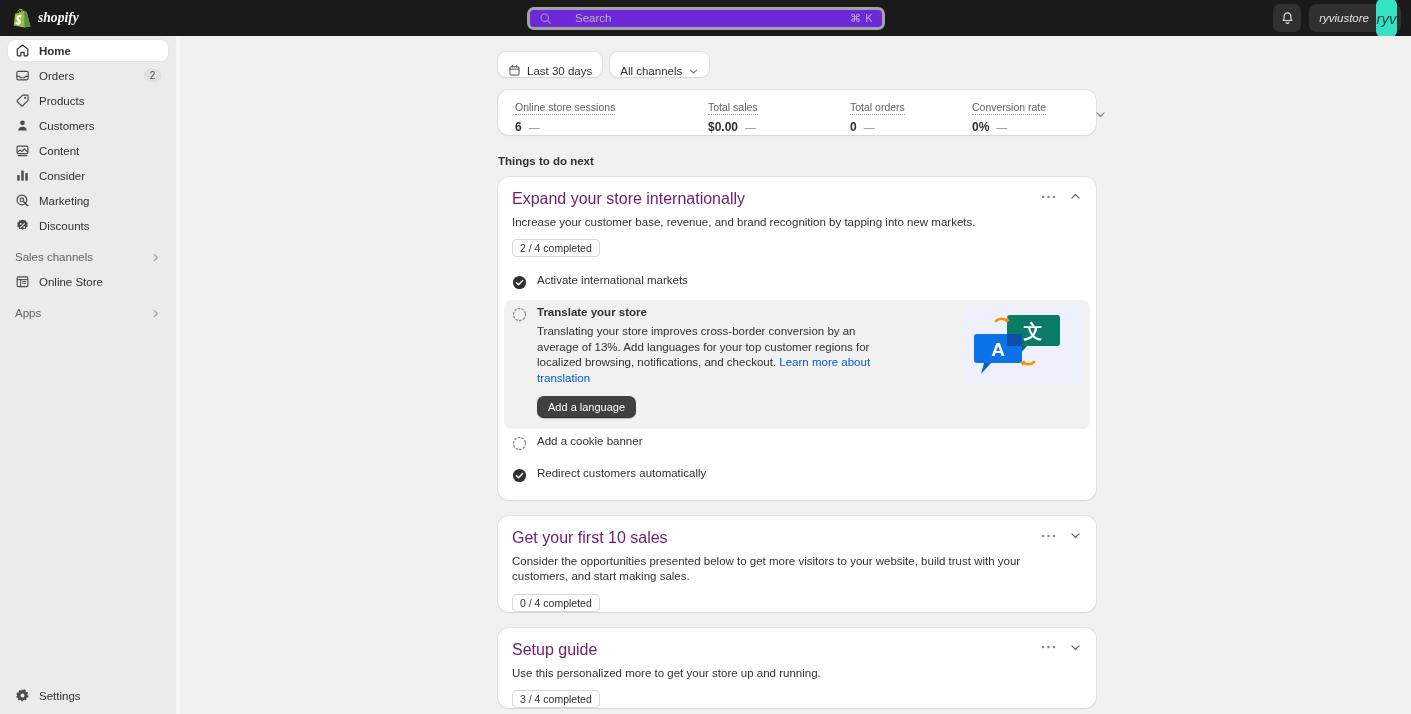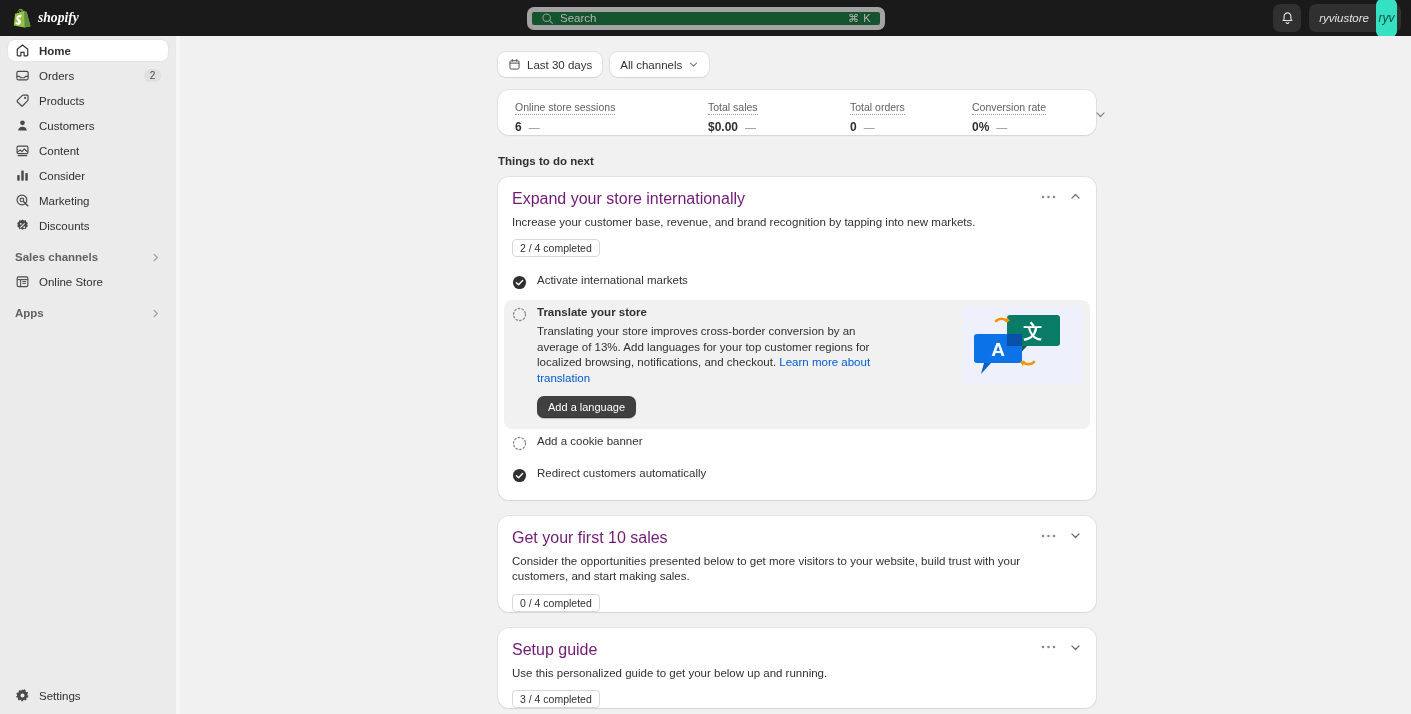--- a/index.html
+++ b/index.html
@@ -24,26 +24,26 @@
   }
   .logo-mark { width: 19px; height: 21px; display: block; }
   .logo-text { height: 16px; display: block; }
 
   .search-wrap {
     position: absolute; left: 527px; top: 7px;
     width: 358px; height: 23px;
   }
   .search-box {
     width: 100%; height: 100%;
-    background: #14532d;
-    border: 5px solid #a3a3a3;
+    background: #6d28d9;
+    border: 3px solid #a3a3a3;
     border-radius: 7px;
     display: flex; align-items: center;
     padding: 0 9px;
-    gap: 6px;
+    gap: 23px;
     cursor: text;
   }
   .search-icon { width: 13px; height: 13px; flex: 0 0 auto; opacity: .75; }
   .search-placeholder {
     color: #b5b5b5; font-size: 11.5px; flex: 1 1 auto;
     line-height: 1;
   }
   .search-kbd { color: #b5b5b5; font-size: 11px; letter-spacing: .5px; }
 
   .topbar-right {
@@ -62,21 +62,21 @@
     background: #303030;
     display: flex; align-items: center; gap: 7px;
     padding: 0 4px 0 10px;
     cursor: pointer;
     font-style: italic;
   }
   .user-name { color: #e3e3e3; font-size: 11.5px; }
   .avatar {
     width: 21px; height: 38px; border-radius: 6px;
     background: #36e0c2;
-    color: #0b4f43; font-size: 12px;
+    color: #0b4f43; font-size: 15px;
     display: flex; align-items: center; justify-content: center;
     font-weight: 500;
   }
 
   
   .sidebar {
     position: absolute; left: 0; top: 36px;
     width: 176px; height: 678px;
     background: #ebebeb;
     padding: 4px 8px 0 8px;
@@ -100,21 +100,21 @@
     font-size: 10px; border-radius: 6px;
     padding: 1px 5px; min-width: 17px; text-align: center;
   }
   .nav-section {
     display: flex; align-items: center;
     margin-top: 12px; margin-bottom: 5px;
     padding: 0 7px;
     height: 18px; cursor: pointer;
   }
   .nav-section-label {
-    font-size: 11.5px; color: #616161; font-weight: 700; flex: 1 1 auto;
+    font-size: 11.5px; color: #616161; font-weight: 400; flex: 1 1 auto;
   }
   .chev-right { width: 11px; height: 11px; opacity: .6; }
   .settings-row {
     position: absolute; left: 8px; bottom: 8px;
     width: 160px; height: 21px;
     display: flex; align-items: center; gap: 9px;
     padding: 0 7px; border-radius: 7px; cursor: pointer;
   }
 
   .v-divider {
@@ -135,21 +135,21 @@
     margin-left: 318px;
     padding-top: 16px;
   }
 
   
   .filter-row { display: flex; gap: 8px; margin-bottom: 13px; }
   .pill {
     height: 25px; background: #fff;
     border-radius: 8px;
     box-shadow: 0 0 0 1px rgba(0,0,0,.07), 0 1px 1px rgba(0,0,0,.05);
-    display: flex; align-items: center; gap: 6px;
+    display: flex; align-items: flex-end; gap: 6px;
     padding: 0 10px; cursor: pointer;
     font-size: 11.5px; color: #303030;
   }
   .cal-icon { width: 13px; height: 13px; }
   .chev-down-sm { width: 11px; height: 11px; opacity: .75; }
 
   
   .metrics-card {
     background: #fff; border-radius: 11px;
     box-shadow: 0 0 0 1px rgba(0,0,0,.06), 0 1px 2px rgba(0,0,0,.06);
@@ -497,21 +497,21 @@
                 </svg>
               </span>
               <span class="icon-btn">
                 <svg width="13" height="13" viewBox="0 0 12 12">
                   <polyline points="2.7,4.5 6,7.8 9.3,4.5" fill="none" stroke="#6b6b6b" stroke-width="1.2" stroke-linecap="round" stroke-linejoin="round"></polyline>
                 </svg>
               </span>
             </div></div>
         </div>
         <div class="card">
-          <div class="card-head"><div class="card-title">Setup guide</div><div class="card-desc">Use this personalized guide to get your below up and running.</div><div class="progress-chip">3 / 4 completed</div><div class="card-actions">
+          <div class="card-head"><div class="card-title">Setup guide</div><div class="card-desc">Use this personalized more to get your store up and running.</div><div class="progress-chip">3 / 4 completed</div><div class="card-actions">
               <span class="icon-btn">
                 <svg width="15" height="4" viewBox="0 0 15 4">
                   <circle cx="2" cy="2" r="1.3" fill="#8a8a8a"></circle>
                   <circle cx="7.5" cy="2" r="1.3" fill="#8a8a8a"></circle>
                   <circle cx="13" cy="2" r="1.3" fill="#8a8a8a"></circle>
                 </svg>
               </span>
               <span class="icon-btn">
                 <svg width="13" height="13" viewBox="0 0 12 12">
                   <polyline points="2.7,4.5 6,7.8 9.3,4.5" fill="none" stroke="#6b6b6b" stroke-width="1.2" stroke-linecap="round" stroke-linejoin="round"></polyline>

